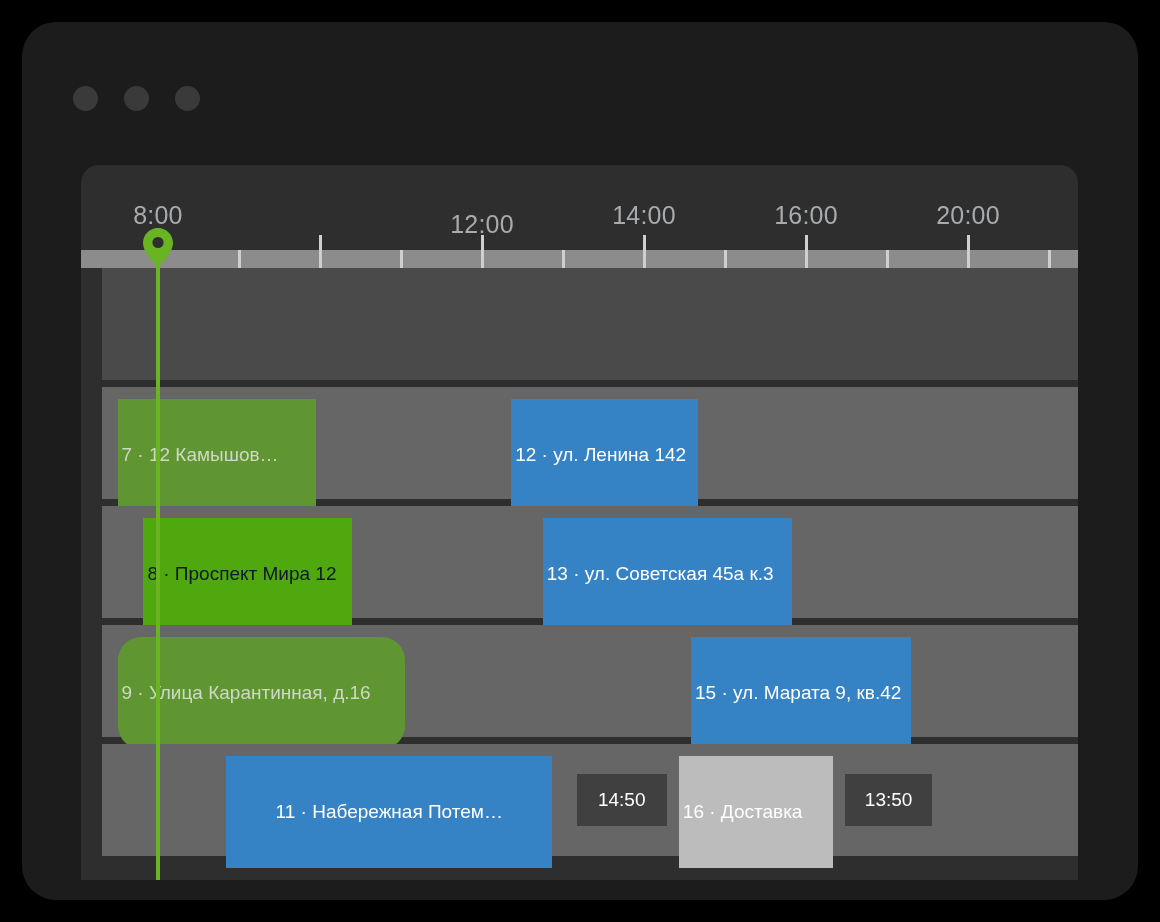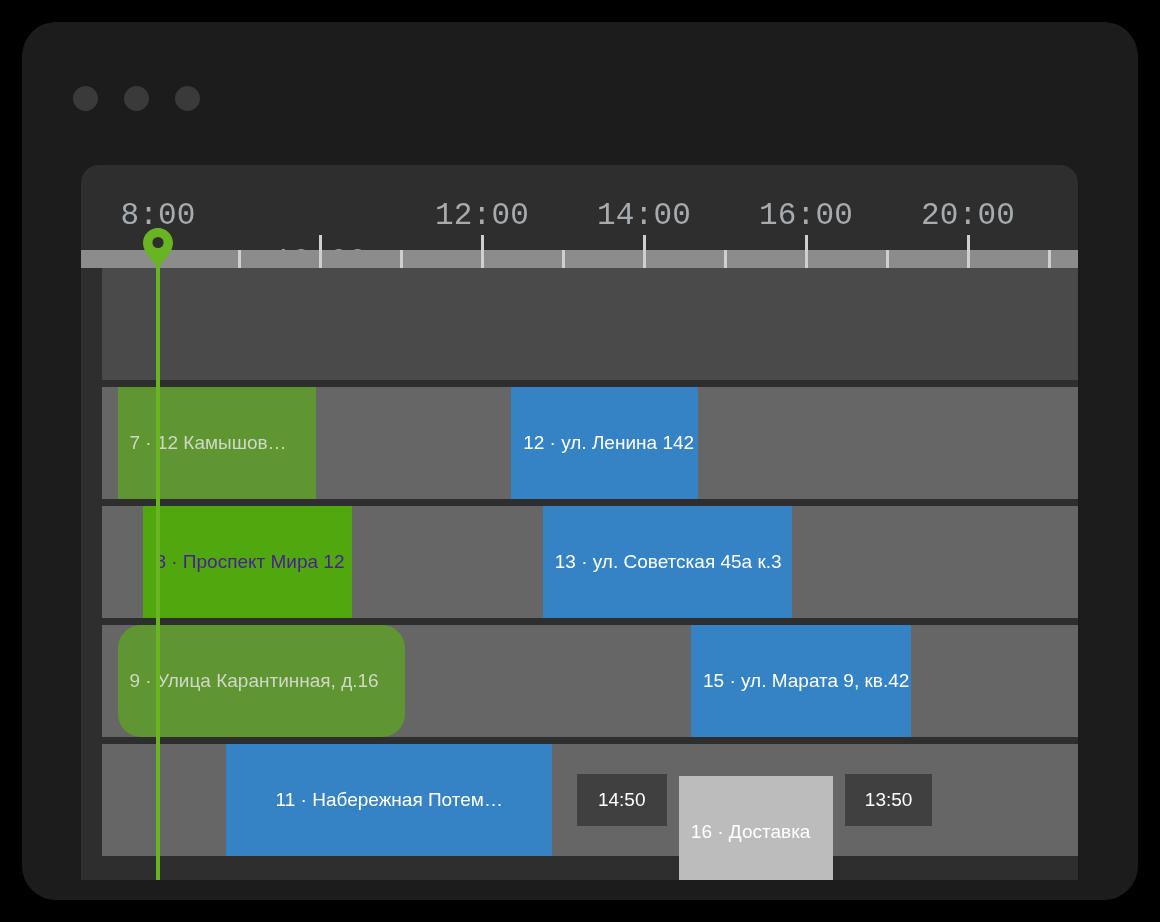--- a/index.html
+++ b/index.html
@@ -68,24 +68,23 @@
     position: absolute;
     left: 0; top: 0;
     width: 100%;
     height: 85px;
   }
   .ruler-label {
     position: absolute;
     top: 50px;
     transform: translate(-50%, -50%);
     color: #a8abad;
-    font-size: 31px;
+    font-size: 25px;
     letter-spacing: 0.2px;
     white-space: nowrap;
-    font-family: Liberation Mono, monospace;
   }
   .ruler-band {
     position: absolute;
     left: 0;
     top: 85px;
     width: 100%;
     height: 18px;
     background: #8c8c8c;
   }
   .tick {
@@ -116,37 +115,37 @@
     right: 0;
     height: 112px;
     background: #666666;
   }
   .row.header-row {
     background: #4a4a4a;
   }
 
   .bar {
     position: absolute;
-    top: 0;
+    top: 12px;
     height: 100%;
     display: flex;
     align-items: center;
     box-sizing: border-box;
-    padding: 0 12px;
+    padding: 0 4px;
     font-size: 19px;
     white-space: nowrap;
     overflow: hidden;
   }
   .bar.green-dim {
     background: #5f9632;
     color: #cfd8c6;
   }
   .bar.green {
     background: #4fa80e;
-    color: #4c1d95;
+    color: #0f172a;
   }
   .bar.blue {
     background: #3582c4;
     color: #ffffff;
   }
   .bar.gray-light {
     background: #bcbcbc;
     color: #ffffff;
   }
   .bar.chip {
@@ -190,21 +189,21 @@
       <div class="light"></div>
     </div>
   </div>
 
   <div class="gantt-panel">
 
     <div class="ruler">
       <div class="ruler-labels" id="ruler-labels">
           <div class="ruler-label" style="left: 77px;">8:00</div>
           <div class="ruler-label" style="left: 239px; margin-top: 46px;">10:00</div>
-          <div class="ruler-label" style="left: 401px;">12:00</div>
+          <div class="ruler-label" style="left: 401px; margin-top: 9px;">12:00</div>
           <div class="ruler-label" style="left: 563px; text-align: center;">14:00</div>
           <div class="ruler-label" style="left: 725px;">16:00</div>
           <div class="ruler-label" style="left: 887px;">20:00</div>
         </div>
       <div class="ruler-band"></div>
       <div id="ruler-ticks">
           <div class="tick major" style="left: 75.5px;"></div>
           <div class="tick major" style="left: 237.5px;"></div>
           <div class="tick major" style="left: 399.5px;"></div>
           <div class="tick major" style="left: 561.5px;"></div>
@@ -245,21 +244,21 @@
             <span>15 · ул. Марата 9, кв.42</span>
           </div>
         </div>
         <div class="row" style="top: 476px;">
           <div class="bar blue" style="left: 124.04px; width: 326.43px; justify-content: center;">
             <span>11 · Набережная Потем…</span>
           </div>
           <div class="bar chip" style="left: 474.77px; width: 89.91px;">
             <span>14:50</span>
           </div>
-          <div class="bar gray-light" style="left: 576.83px; width: 153.9px; margin-top: 32px;">
+          <div class="bar gray-light" style="left: 576.83px; width: 153.9px;">
             <span>16 · Доставка</span>
           </div>
           <div class="bar chip" style="left: 742.88px; width: 87.48px;">
             <span>13:50</span>
           </div>
         </div>
       </div>
 
     <div class="now-line" id="now-line" style="left: 77px;"></div>
     <svg class="now-pin" id="now-pin" viewBox="0 0 30 40" style="left: 77px;">

